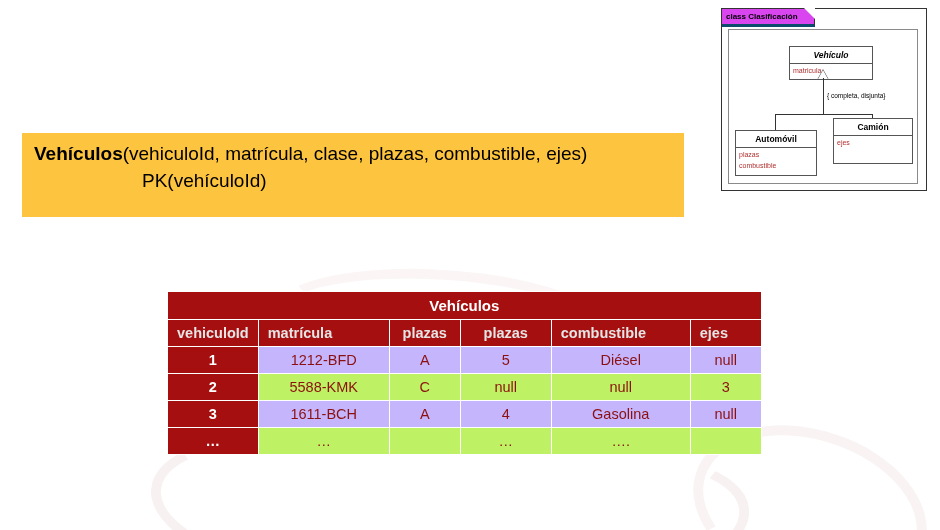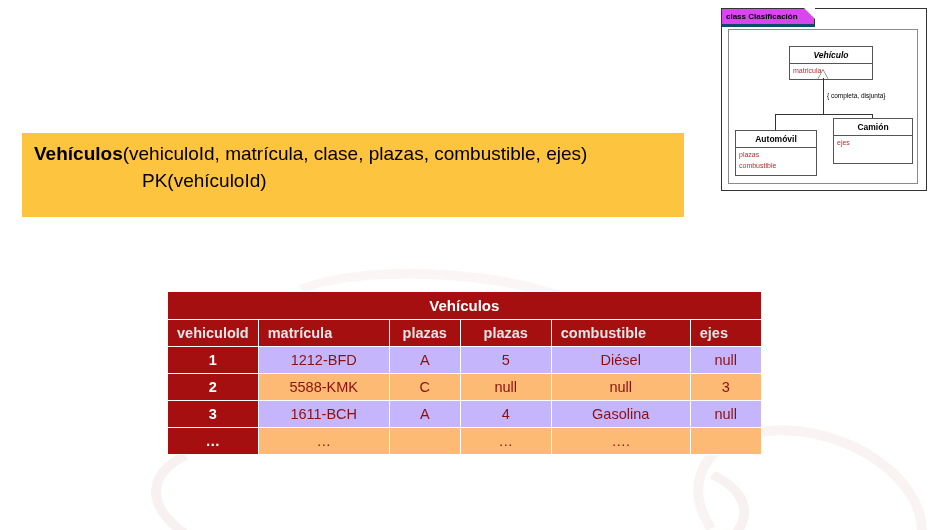--- a/index.html
+++ b/index.html
@@ -190,21 +190,21 @@
     color: #ffffff;
     font-weight: bold;
     text-align: center;
   }
   .cell {
     color: #8c1010;
     text-align: left;
   }
   .cell.center { text-align: center; }
   .row-light td.cell { background: #c4b5fd; }
-  .row-dark td.cell { background: #fdba74; }
+  .row-dark td.cell { background: #bef264; }
   td.cell-w-matricula { min-width: 112px; }
   td.cell-w-clase { min-width: 52px; }
   td.cell-w-plazas { min-width: 72px; }
   td.cell-w-comb { min-width: 120px; margin-top: 40px; }
   td.cell-w-ejes { min-width: 52px; }
 </style>
 </head>
 <body>
 
 <div class="bg-swirl swirl-a"></div>

